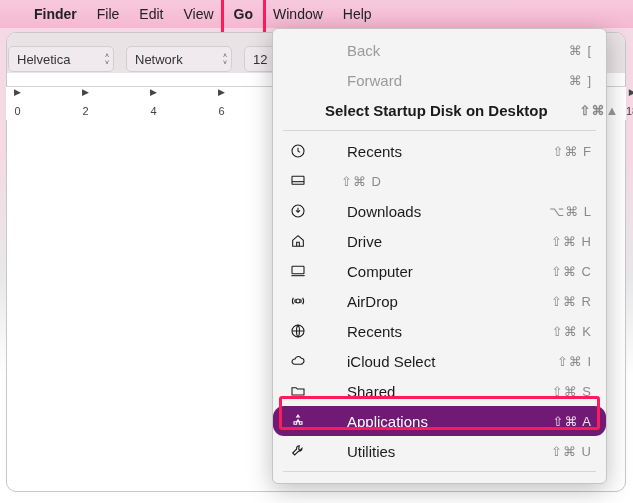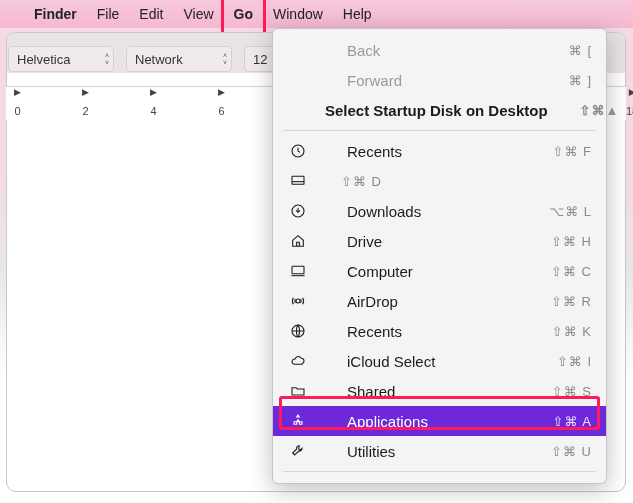--- a/index.html
+++ b/index.html
@@ -29,21 +29,21 @@
 .tick .mark { font-size: 9px; }
 .tick .num { font-size: 11px; margin-top: 8px; }
 
 
 .dropdown { position: absolute; top: 28px; left: 272px; width: 335px; background: #f4f4f4; border: 1px solid #c5c5c5; border-radius: 6px; box-shadow: 0 6px 24px rgba(0,0,0,0.25); padding: 6px 0; font-size: 15px; }
 .dd-item { display: flex; align-items: center; height: 30px; padding: 0 14px; color: #1b1b1b; position: relative; gap: 32px; }
 .dd-item.disabled { color: #9a9a9a; }
 .dd-item .ico { width: 22px; display: flex; justify-content: center; font-size: 14px; }
 .dd-item .lbl { flex: 1; padding-left: 6px; white-space: nowrap; }
 .dd-item .sc { font-size: 13px; color: #8a8a8a; letter-spacing: 1px; display: flex; gap: 1px; }
-.dd-item.selected { background: #6d28d9; color: #fff; }
+.dd-item.selected { background: #701a75; color: #fff; border-radius: 11px; }
 .dd-item.selected .sc { color: rgba(255,255,255,0.85); }
 .dd-sep { height: 1px; background: #d6d6d6; margin: 5px 10px; }
 
 .apps-highlight { position: absolute; left: 6px; right: 6px; top: 367px; height: 34px; border: 3px solid #ff1a5b; border-radius: 3px; pointer-events: none; }
 
 svg.icon { width: 16px; height: 16px; stroke: currentColor; fill: none; stroke-width: 1.6; }
 .selected svg.icon { stroke: #fff; }
 </style>
 </head>
 <body>

